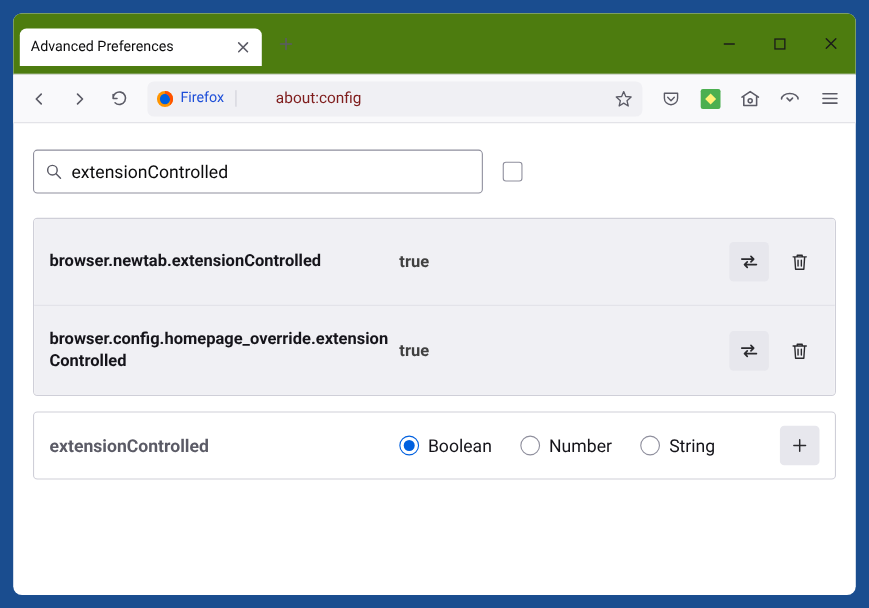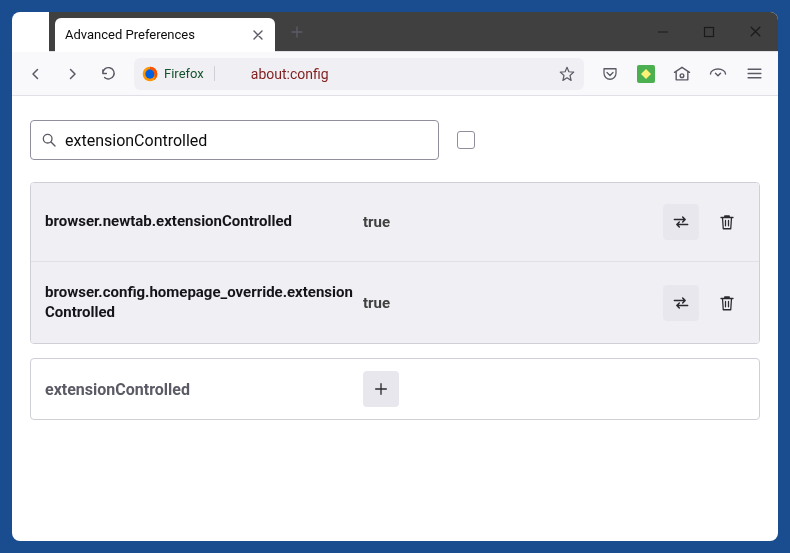--- a/index.html
+++ b/index.html
@@ -1,31 +1,31 @@
 <!DOCTYPE html>
 <html><head>
   <meta charset="utf-8">
   <style>
     * { margin: 0; padding: 0; box-sizing: border-box; font-family: -apple-system, BlinkMacSystemFont, "Segoe UI", Roboto, sans-serif; }
     body { background: #1a4d8f; width: 790px; height: 553px; padding: 12px; }
     .window { background: #fff; border-radius: 8px; height: 100%; display: flex; flex-direction: column; overflow: hidden; position: relative; }
     .watermark { position: absolute; top: 50%; left: 50%; transform: translate(-50%, -50%); font-size: 72px; font-weight: bold; color: rgba(0,0,0,0.04); pointer-events: none; white-space: nowrap; line-height: 1; text-align: center; z-index: 0; }
-    .titlebar { display: flex; align-items: center; height: 40px; background: #404040; border-bottom: 1px solid #e0e0e6; margin-left: 37px; }
+    .titlebar { display: flex; align-items: center; height: 56px; background: #4d7c0f; border-bottom: 1px solid #e0e0e6; }
     .tab { display: flex; align-items: center; background: #fff; border-radius: 6px 6px 0 0; padding: 0 10px; height: 34px; margin-left: 6px; margin-top: 6px; gap: 8px; min-width: 220px; }
     .tab-title { font-size: 13px; color: #0c0c0d; flex: 1; }
     .tab-close { width: 14px; height: 14px; display: flex; align-items: center; justify-content: center; cursor: pointer; color: #5b5b66; }
     .newtab-btn { width: 28px; height: 28px; display: flex; align-items: center; justify-content: center; margin-left: 8px; cursor: pointer; color: #5b5b66; border-radius: 4px; }
     .window-controls { margin-left: auto; display: flex; }
     .win-ctrl { width: 46px; height: 40px; display: flex; align-items: center; justify-content: center; cursor: pointer; color: #1b1b1b; }
     .toolbar { display: flex; align-items: center; height: 44px; padding: 0 8px; gap: 4px; background: #f9f9fb; border-bottom: 1px solid #e0e0e6; }
     .tb-btn { width: 32px; height: 32px; display: flex; align-items: center; justify-content: center; border-radius: 4px; cursor: pointer; color: #5b5b66; }
     .urlbar { flex: 1; height: 32px; background: #f0f0f4; border-radius: 6px; display: flex; align-items: center; padding: 0 8px; gap: 8px; margin: 0 6px; }
     .urlbar .identity { display: flex; align-items: center; gap: 6px; }
     .fx-logo { width: 16px; height: 16px; }
-    .identity-label { font-size: 13px; color: #14532d; border-right: 1px solid #cfcfd8; padding-right: 10px; }
+    .identity-label { font-size: 13px; color: #1d4ed8; border-right: 1px solid #cfcfd8; padding-right: 10px; }
     .url-text { font-size: 14px; color: #7f1d1d; flex: 1; margin-left: 28px; }
     .star-btn { color: #5b5b66; cursor: pointer; }
     .ext-icon { width: 18px; height: 18px; background: #4caf50; border-radius: 2px; position: relative; display: flex; align-items: center; justify-content: center; }
     .content { flex: 1; padding: 24px 18px; position: relative; z-index: 1; }
     .searchrow { display: flex; align-items: center; gap: 18px; margin-bottom: 22px; }
     .searchbox { flex: 0 0 56%; height: 40px; border: 1px solid #8f8f9d; border-radius: 4px; display: flex; align-items: center; padding: 0 10px; gap: 8px; background: #fff; }
     .searchbox input { border: none; outline: none; font-size: 16px; flex: 1; color: #0c0c0d; background: transparent; }
     .checkrow { display: flex; align-items: center; gap: 8px; font-size: 16px; color: #15141a; }
     .chk { width: 18px; height: 18px; border: 1px solid #8f8f9d; border-radius: 3px; background: #fff; cursor: pointer; }
     .preflist { border: 1px solid #cfcfd8; border-radius: 4px; overflow: hidden; margin-bottom: 14px; background: #fff; }
@@ -186,20 +186,34 @@
         <div class="iconbtn" style="background:transparent">
           <svg width="18" height="18" viewBox="0 0 24 24">
               <path d="M4 6 H20 M9 6 V4 H15 V6 M6 6 L7 21 H17 L18 6 M10 10 V17 M14 10 V17" fill="none" stroke="currentColor" stroke-width="1.7" stroke-linecap="round" stroke-linejoin="round"></path>
             </svg>
         </div>
       </div>
     </div>
 
     <div class="newprefrow">
       <div class="newprefname">extensionControlled</div>
+      <div class="typeopts">
+        <div class="radio-opt">
+          <span class="radio selected"></span>
+          <span class="radio-label">Boolean</span>
+        </div>
+        <div class="radio-opt">
+          <span class="radio"></span>
+          <span class="radio-label">Number</span>
+        </div>
+        <div class="radio-opt">
+          <span class="radio"></span>
+          <span class="radio-label">String</span>
+        </div>
+      </div>
       <div class="iconbtn">
         <svg width="16" height="16" viewBox="0 0 24 24">
             <path d="M12 4 V20 M4 12 H20" stroke="currentColor" stroke-width="2" stroke-linecap="round"></path>
           </svg>
       </div>
     </div>
 
   </div>
 </div>
 

